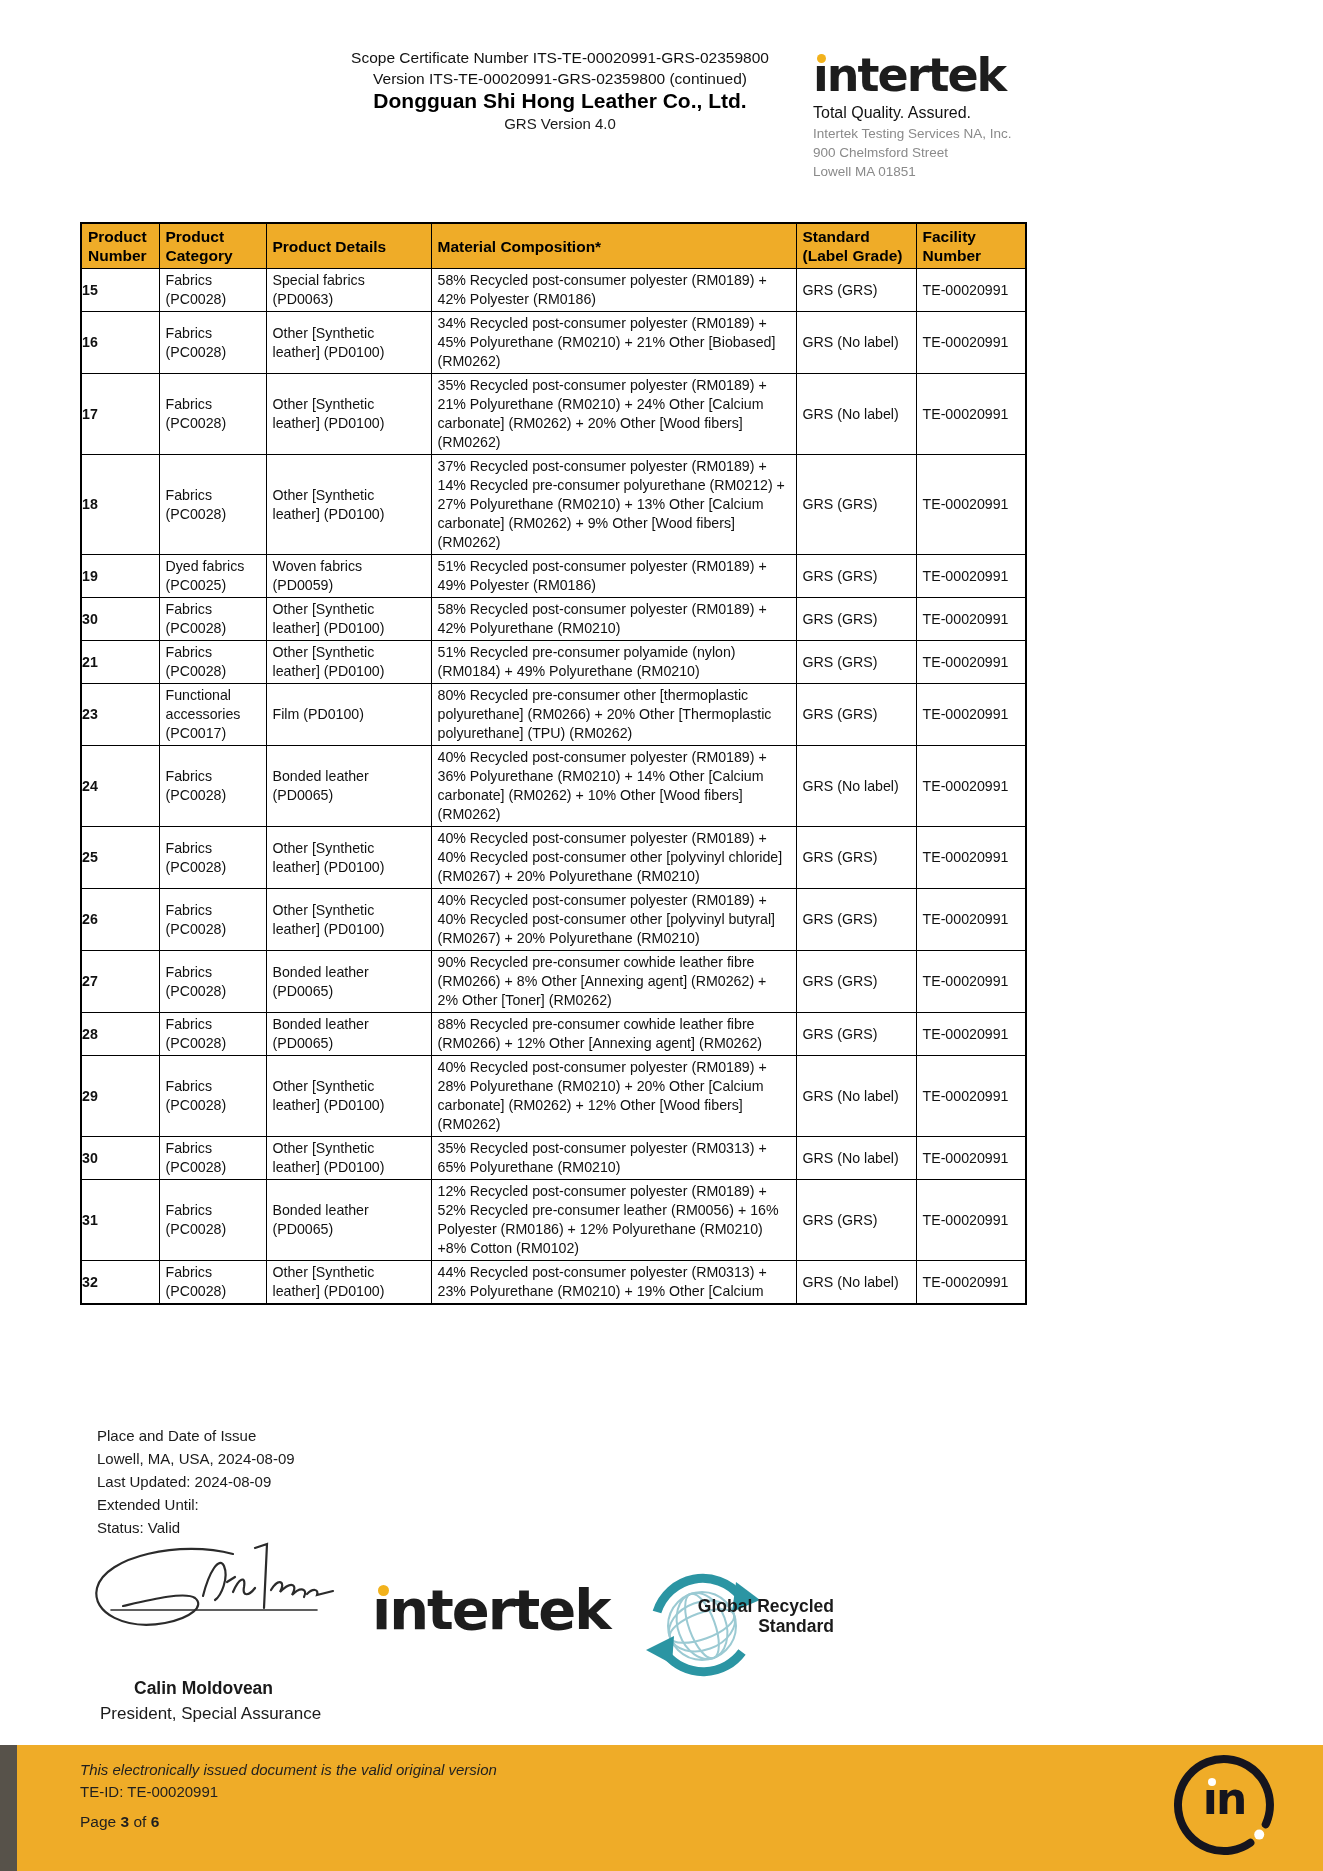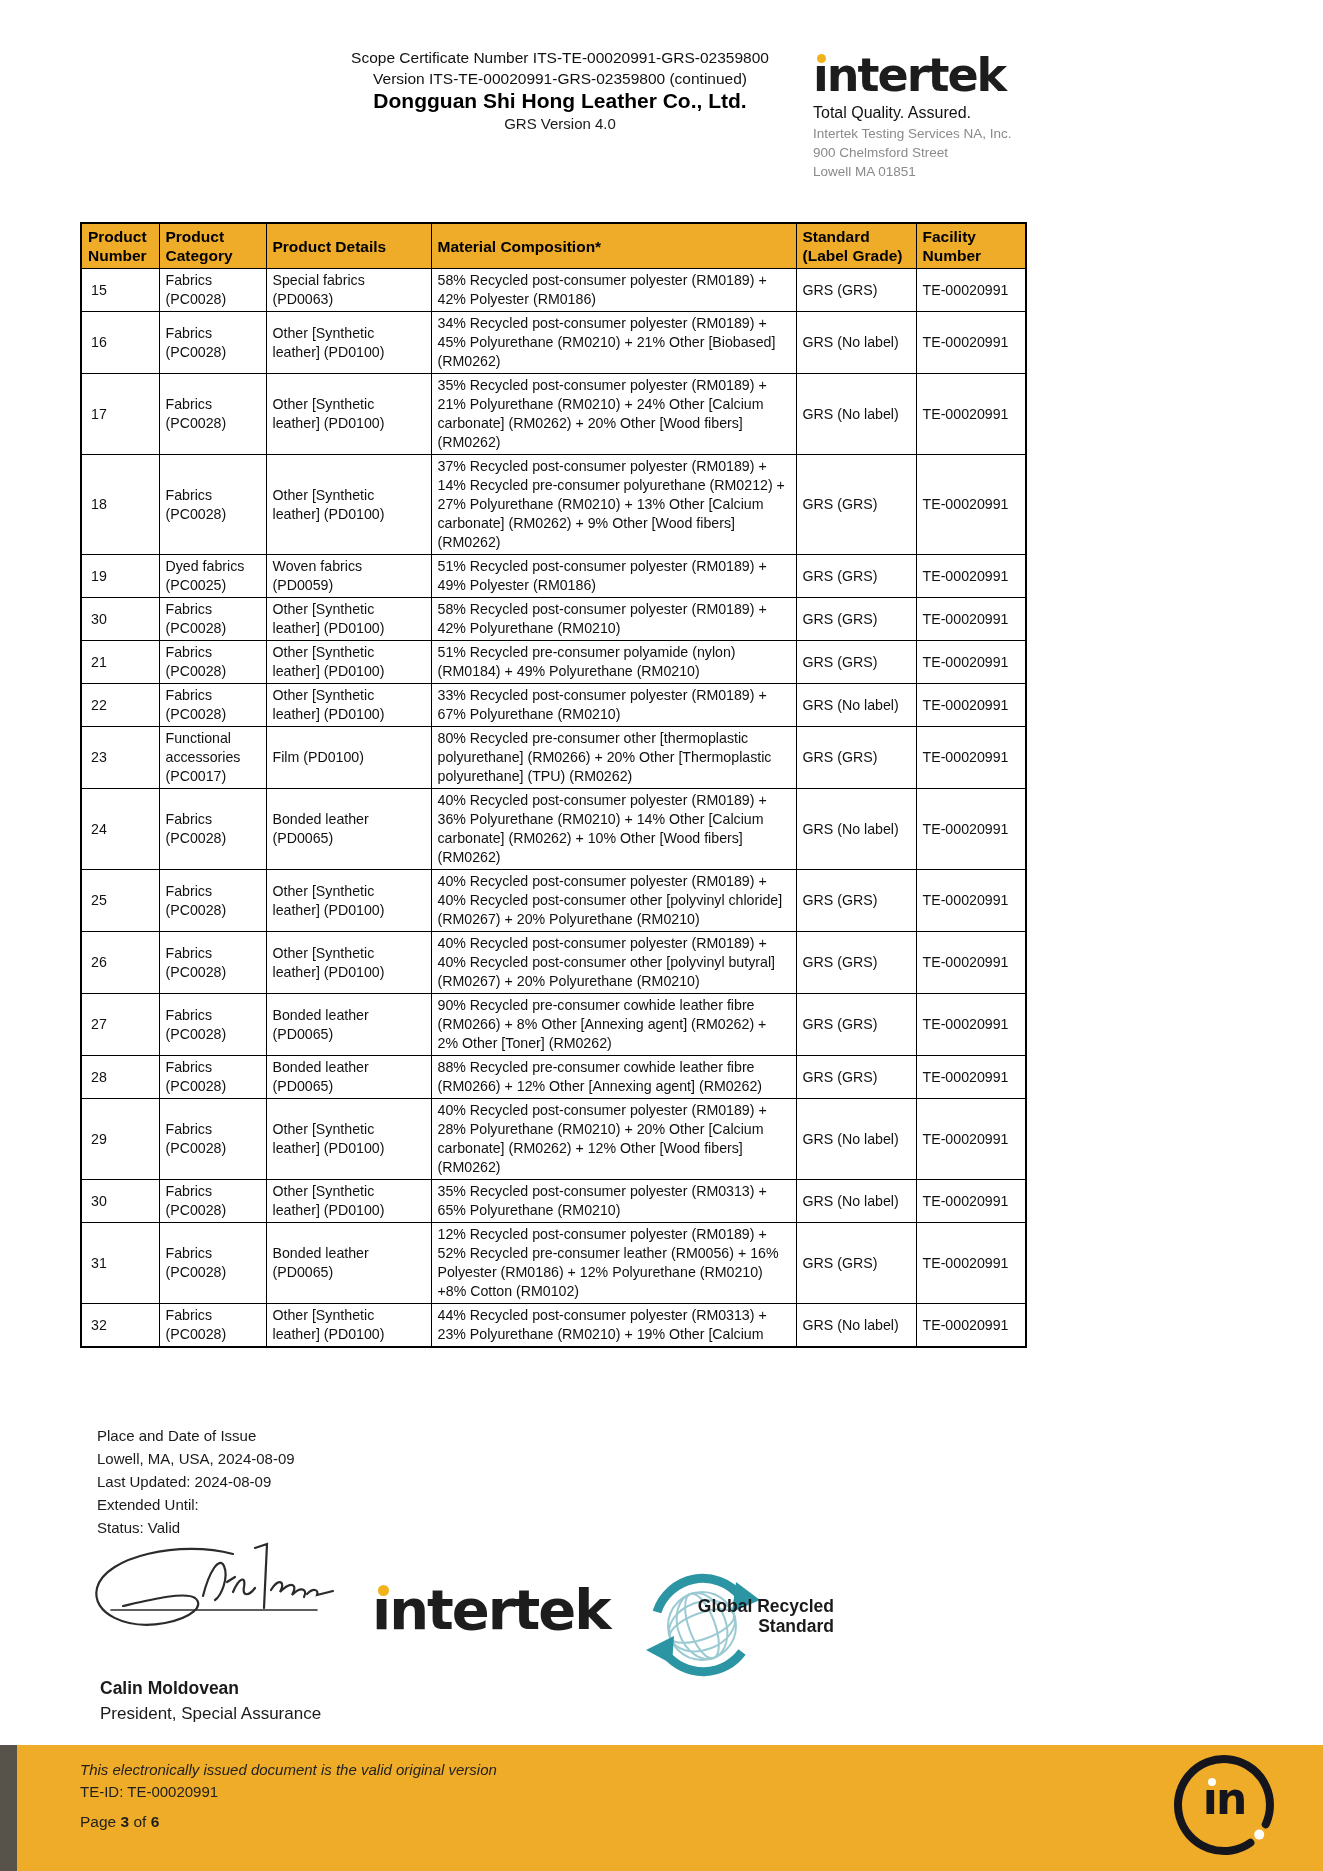--- a/index.html
+++ b/index.html
@@ -17,37 +17,37 @@
   .wordmark { position:relative; font-weight:bold; color:#1d1d1d; letter-spacing:-2px; line-height:1; font-family:"DejaVu Sans", sans-serif; }
   .wordmark.small { font-size:46px; }
   .wordmark .i-dot { position:absolute; width:9px; height:9px; border-radius:50%; background:#F2B21C; left:4px; top:2px; }
   .tagline { font-size:16px; font-weight:normal; color:#111; margin-top:6px; }
   .address { font-size:13.5px; color:#8a8a8a; line-height:1.4; margin-top:3px; }
 
   
   .scope-table { position:absolute; top:222px; left:80px; width:945px; border-collapse:collapse; table-layout:fixed; border:2px solid #000; }
   .scope-table th { background:#EFAC28; font-weight:bold; font-size:15.5px; text-align:left; vertical-align:middle; padding:3px 6px; border:1px solid #000; line-height:19px; color:#000; }
   .scope-table td { font-size:14.2px; padding:2px 6px; border:1px solid #000; vertical-align:middle; line-height:19px; color:#111; }
-  .scope-table td:first-child { padding-left:9px; }
+  .scope-table td:first-child { padding-left:0;font-weight:bold; }
 
   
   .issue-block { position:absolute; left:97px; top:1424px; font-size:15px; }
   .issue-block div { line-height:23px; }
 
   
   .sig-wrap { position:absolute; left:85px; top:1538px; }
   .mid-logo { position:absolute; left:372px; top:1582px; }
   .wordmark.big { font-size:56px; }
   .wordmark.big .i-dot { width:11px; height:11px; left:6px; top:3px; }
 
   .grs-logo { position:absolute; left:642px; top:1566px; width:210px; height:130px; }
   .grs-text { position:absolute; right:18px; top:30px; text-align:right; font-weight:bold; color:#1a1a1a; font-size:17.5px; line-height:20px; white-space:nowrap; }
 
   .signer { position:absolute; left:100px; top:1678px; }
-  .signer-name { font-size:17.5px; font-weight:bold; }
+  .signer-name { font-size:17.5px; font-weight:bold;margin-left:34px; }
   .signer-title { font-size:17px; margin-top:5px; }
 
   
   .footer { position:absolute; left:0; bottom:0; width:1323px; height:126px; background:#EFAC28; }
   .footer-strip { position:absolute; left:0; top:0; width:17px; height:100%; background:#57524A; }
   .footer-notice { position:absolute; left:80px; top:16px; font-style:italic; font-size:15px; color:#1f1f1f; }
   .footer-teid { position:absolute; left:80px; top:38px; font-size:15px; color:#1f1f1f; }
   .footer-page { position:absolute; left:80px; top:68px; font-size:15.5px; color:#1f1f1f; }
   .footer-page b { font-weight:bold; }
 
@@ -146,28 +146,20 @@
           <td>58% Recycled post-consumer polyester (RM0189) + 42% Polyurethane (RM0210)</td>
           <td>GRS (GRS)</td>
           <td>TE-00020991</td>
         </tr>
         <tr>
           <td>21</td>
           <td>Fabrics (PC0028)</td>
           <td>Other [Synthetic leather] (PD0100)</td>
           <td>51% Recycled pre-consumer polyamide (nylon) (RM0184) + 49% Polyurethane (RM0210)</td>
           <td>GRS (GRS)</td>
-          <td>TE-00020991</td>
-        </tr>
-        <tr>
-          <td>22</td>
-          <td>Fabrics (PC0028)</td>
-          <td>Other [Synthetic leather] (PD0100)</td>
-          <td>33% Recycled post-consumer polyester (RM0189) + 67% Polyurethane (RM0210)</td>
-          <td>GRS (No label)</td>
           <td>TE-00020991</td>
         </tr>
         <tr>
           <td>23</td>
           <td>Functional accessories (PC0017)</td>
           <td>Film (PD0100)</td>
           <td>80% Recycled pre-consumer other [thermoplastic polyurethane] (RM0266) + 20% Other [Thermoplastic polyurethane] (TPU) (RM0262)</td>
           <td>GRS (GRS)</td>
           <td>TE-00020991</td>
         </tr>

